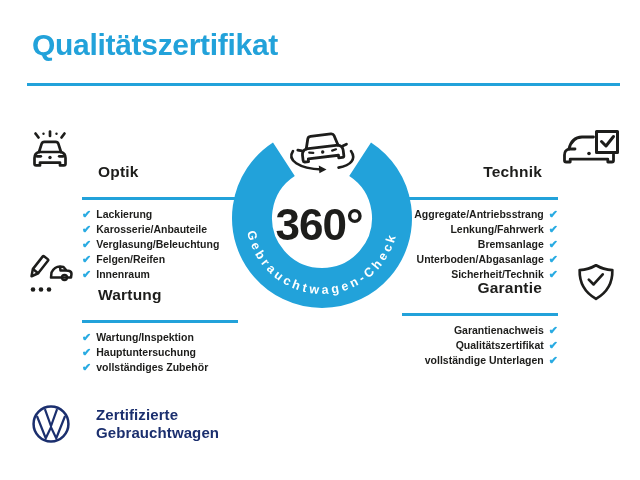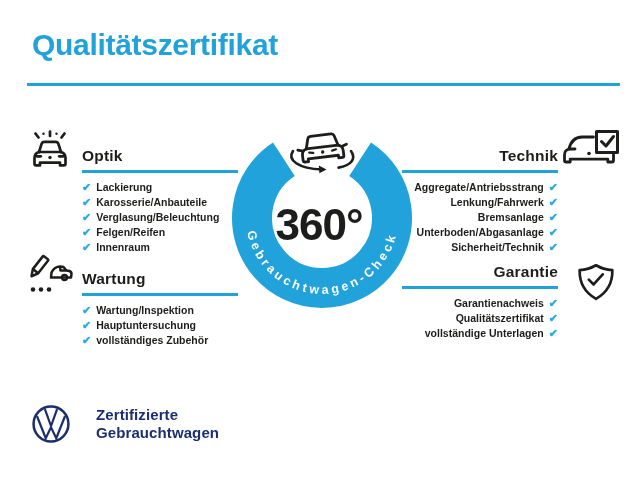--- a/index.html
+++ b/index.html
@@ -14,21 +14,21 @@
   }
   .header-rule {
     position:absolute; left:27px; top:83px; width:593px; height:3px; background:#22a2da;
   }
   
   .sec { position:absolute; width:156px; }
   #sec-optik    { left:82px;  top:146px; }
   #sec-technik  { left:402px; top:146px; text-align:right; }
   #sec-wartung  { left:82px;  top:269px; }
   #sec-garantie { left:402px; top:262px; text-align:right; }
-  .sec h2 { margin:0; font-size:15.5px; line-height:19px; font-weight:bold; color:#1d1d1b; letter-spacing:.2px; }
+  .sec h2 { margin:16px; font-size:15.5px; line-height:19px; font-weight:bold; color:#1d1d1b; letter-spacing:.2px; }
   .sec .rule { height:2.5px; background:#22a2da; margin-top:5px; }
   .sec ul { list-style:none; margin:7px 0 0 0; padding:0; }
   .sec li { height:15px; display:flex; align-items:center; gap:5px;
             font-size:10.5px; font-weight:600; color:#1d1d1b; white-space:nowrap; }
   .sec.right li { justify-content:flex-end; }
   .chk { color:#29abe2; font-size:11px; font-weight:bold; line-height:1; transform:translateY(-0.5px); }
   
   .icon-box { position:absolute; }
   #icon-optik    { left:24px;  top:128px; }
   #icon-wartung  { left:24px;  top:253px; }

